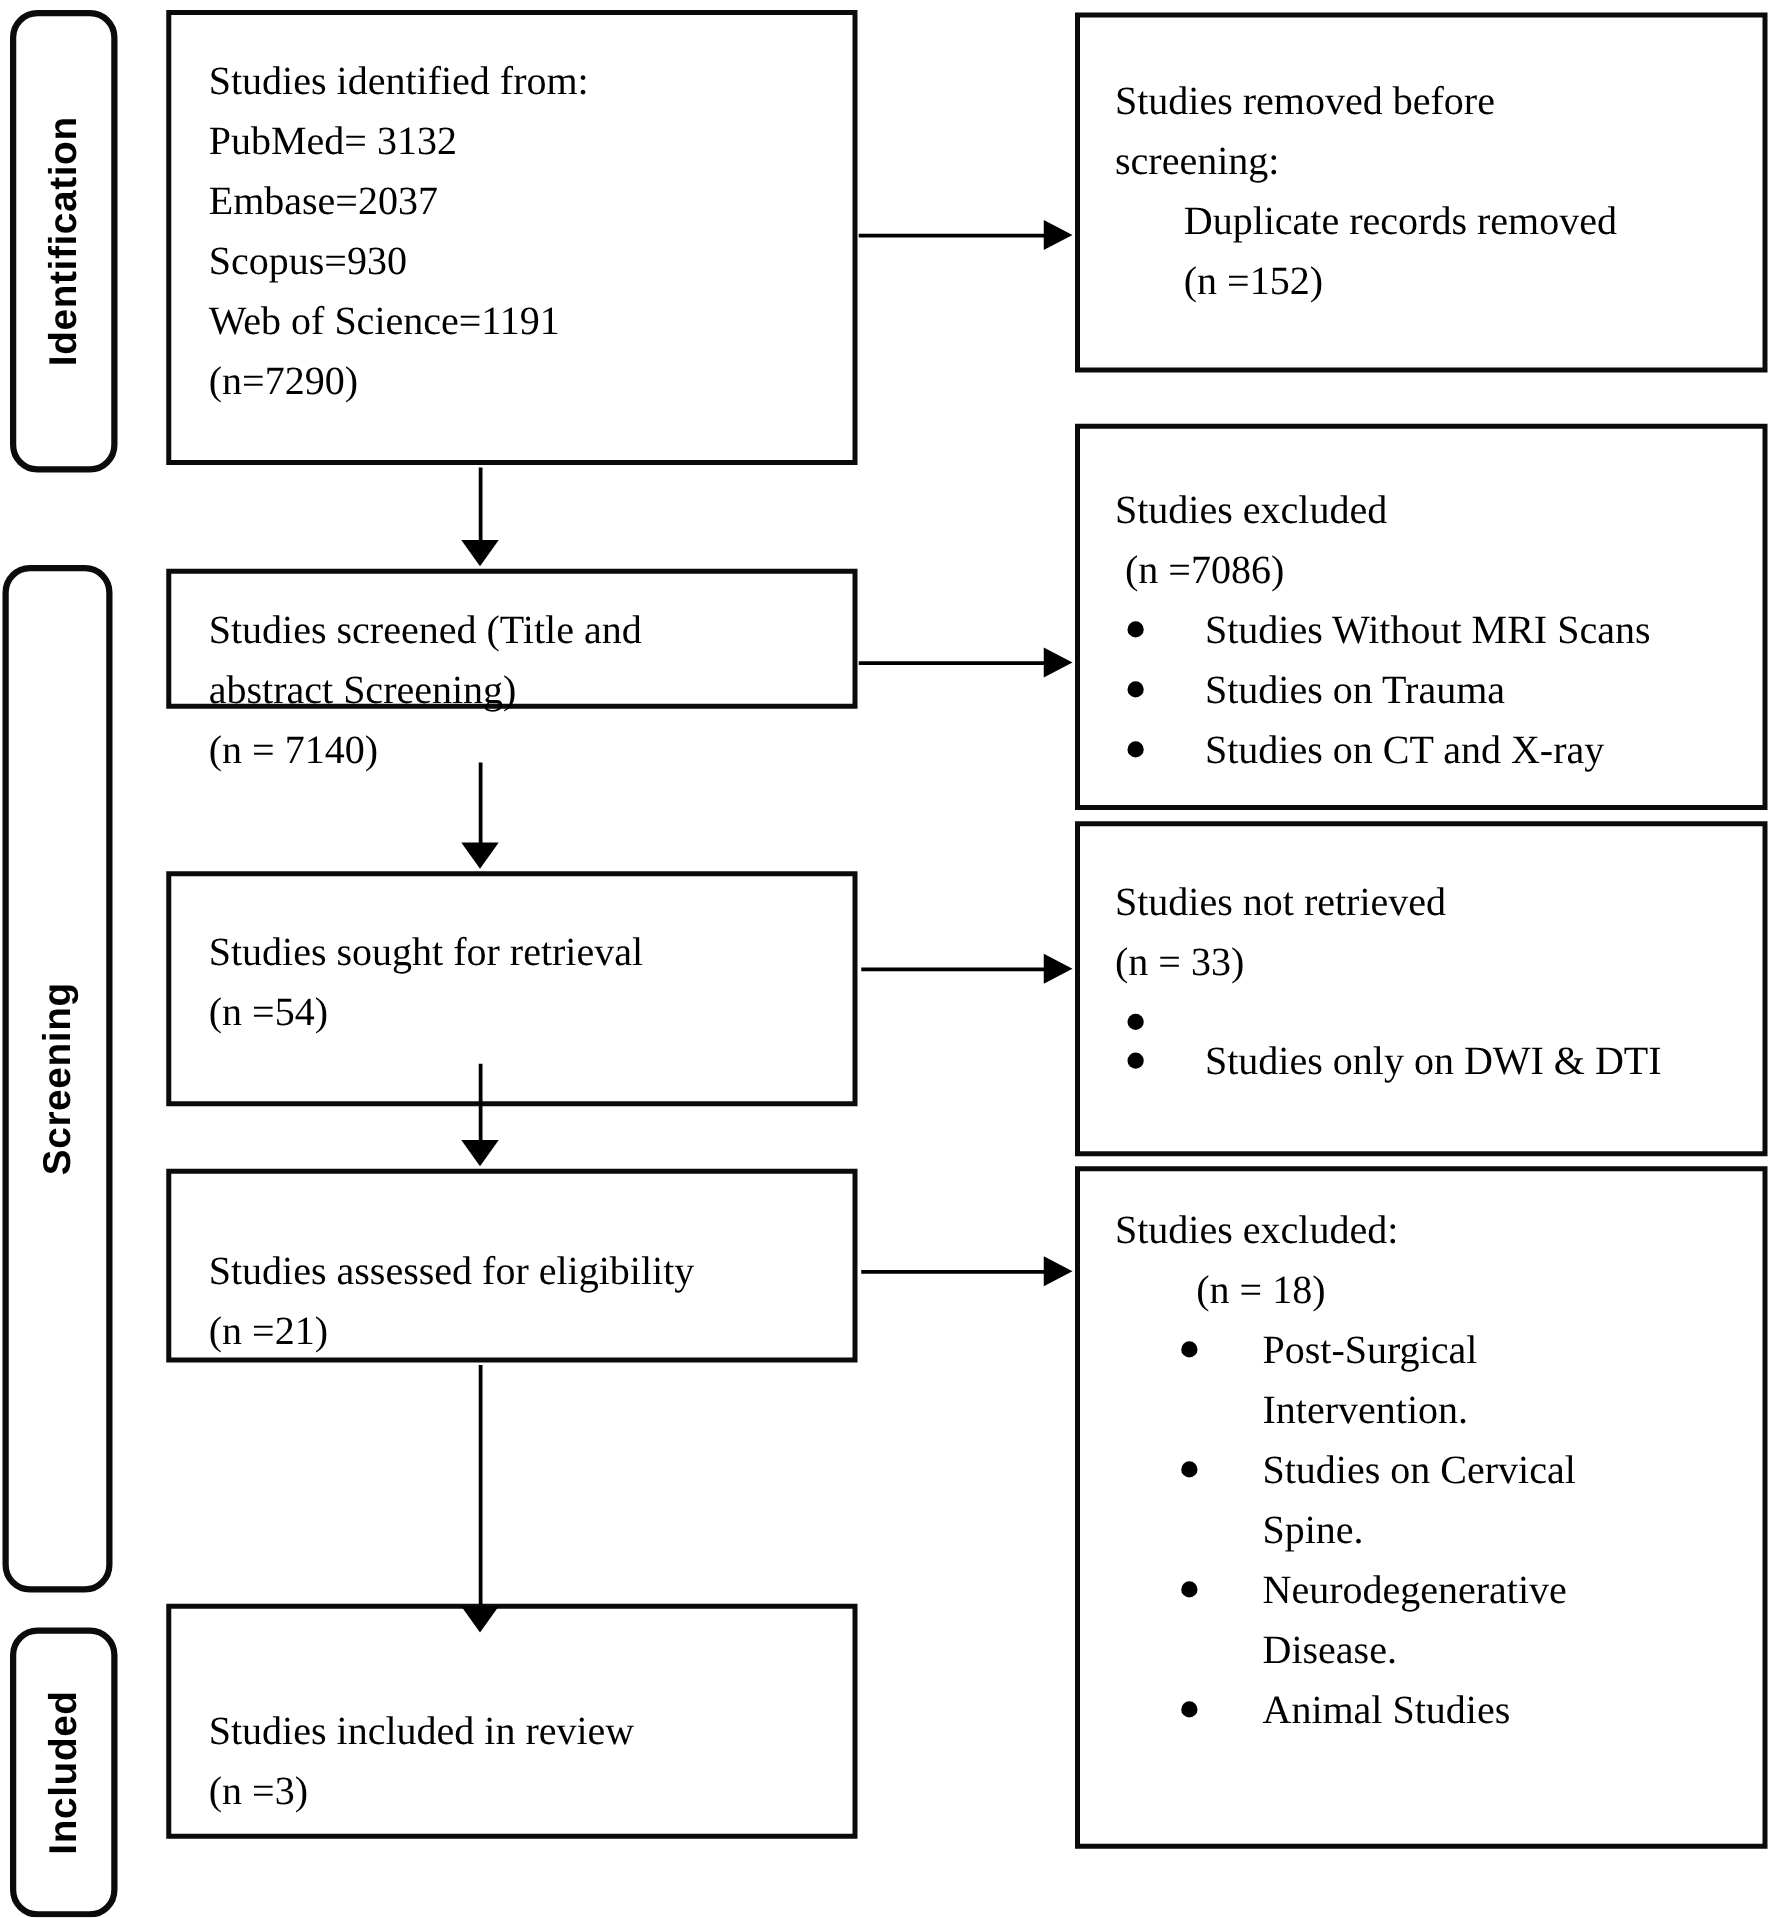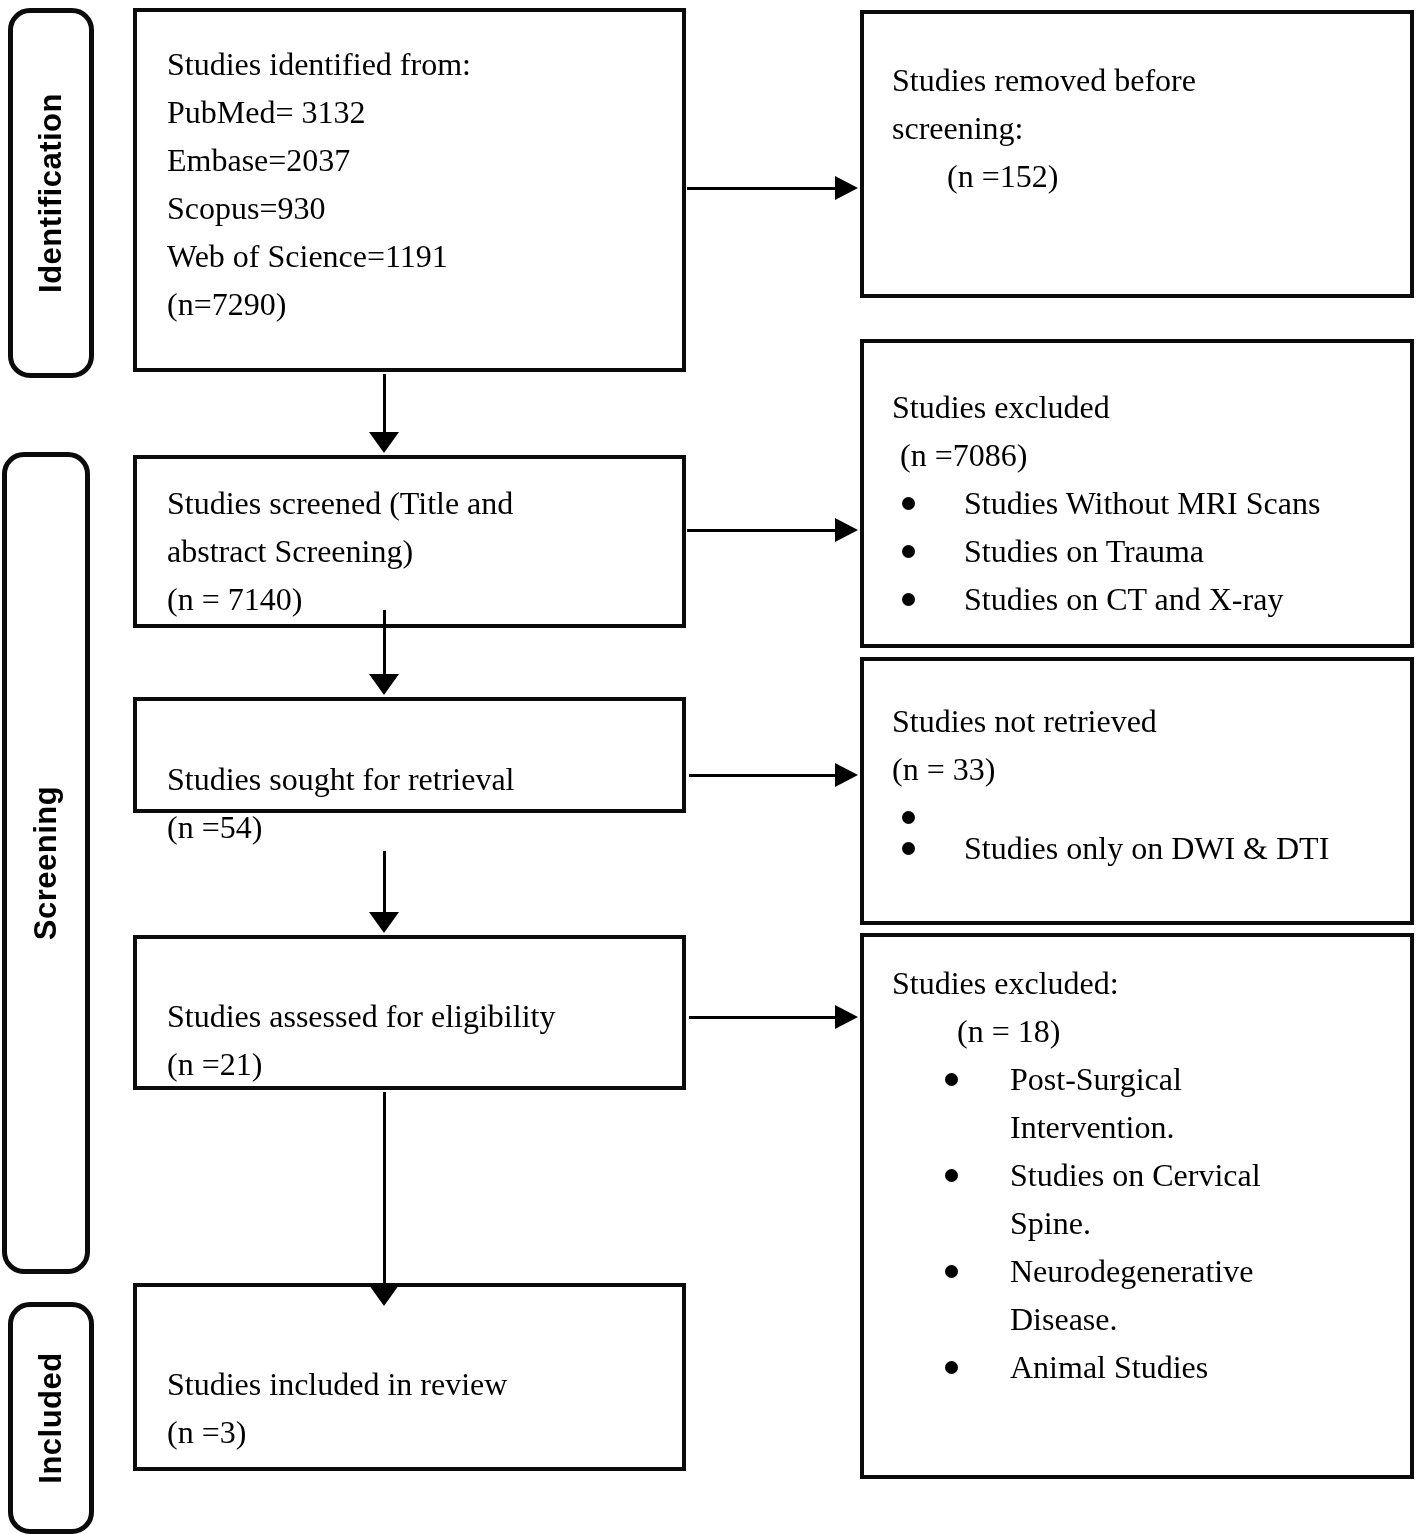--- a/index.html
+++ b/index.html
@@ -105,44 +105,45 @@
 
   <div class="mbox" style="top:8px; height:364px; padding-top:28px;">
     <div class="line">Studies identified from:</div>
     <div class="line">PubMed= 3132</div>
     <div class="line">Embase=2037</div>
     <div class="line">Scopus=930</div>
     <div class="line">Web of Science=1191</div>
     <div class="line">(n=7290)</div>
   </div>
 
-  <div class="mbox" style="top:455px; height:173px; padding-top:20px;">
+  <div class="mbox" style="top:455px; height:112px; padding-top:20px;">
     <div class="line">Studies screened (Title and</div>
     <div class="line">abstract Screening)</div>
     <div class="line">(n = 7140)</div>
   </div>
 
-  <div class="mbox" style="top:697px; height:116px; padding-top:54px;">
+  <div class="mbox" style="top:697px; height:188px; padding-top:36px;">
     <div class="line">Studies sought for retrieval</div>
     <div class="line">(n =54)</div>
   </div>
 
   <div class="mbox" style="top:935px; height:155px; padding-top:53px;">
     <div class="line">Studies assessed for eligibility</div>
     <div class="line">(n =21)</div>
   </div>
 
   <div class="mbox" style="top:1283px; height:188px; padding-top:73px;">
     <div class="line">Studies included in review</div>
     <div class="line">(n =3)</div>
   </div>
 
   <div class="sbox" style="top:10px; height:288px; padding-top:42px;">
     <div class="line">Studies removed before</div>
     <div class="line">screening:</div>
+    <div class="line indent-a">Duplicate records removed</div>
     <div class="line indent-a">(n =152)</div>
   </div>
 
   <div class="sbox" style="top:339px; height:309px; padding-top:40px;">
     <div class="line">Studies excluded</div>
     <div class="line indent-c">(n =7086)</div>
     <div class="bullet-row">
       <span class="bullet-dot"></span>
       <span class="bullet-text">Studies Without MRI Scans</span>
     </div>

